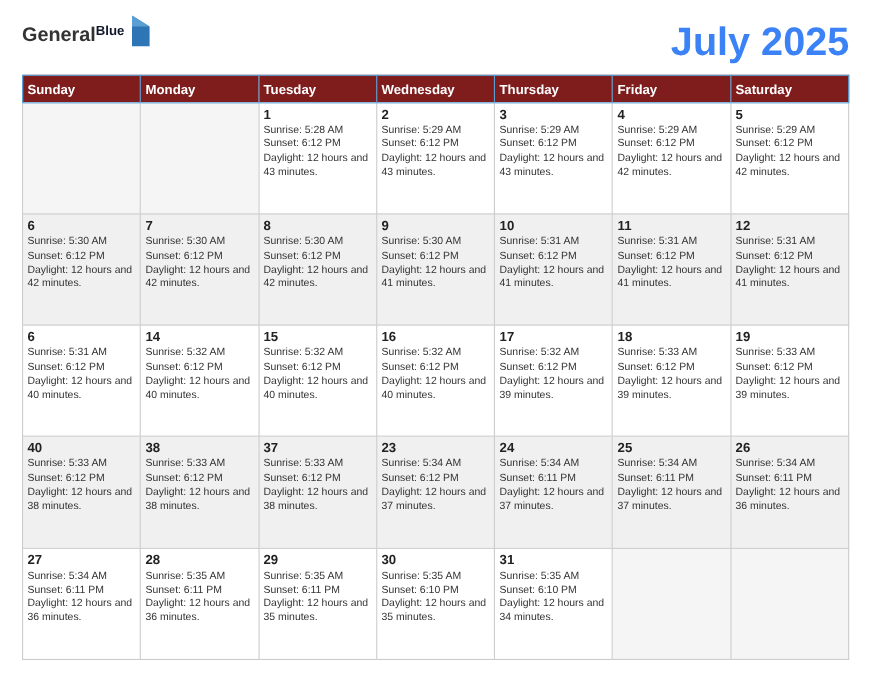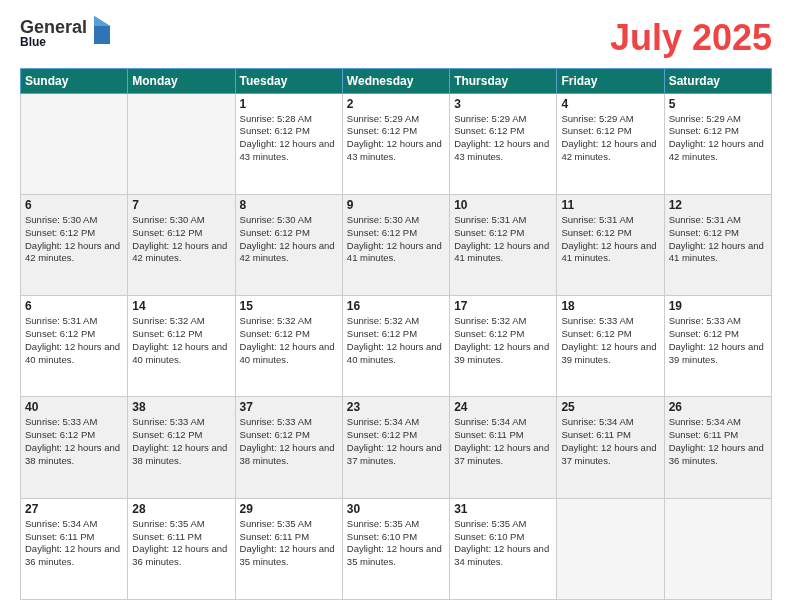--- a/index.html
+++ b/index.html
@@ -22,56 +22,56 @@
       justify-content: space-between;
       align-items: flex-start;
       margin-bottom: 10px;
     }
     .logo {
       display: flex;
       align-items: center;
     }
     .logo-text {
       display: flex;
-      flex-direction: column;
+      flex-direction: row;
       line-height: 1;
     }
     .logo-general {
       font-size: 18px;
       font-weight: bold;
       color: #333;
     }
     .logo-blue {
       font-size: 12px;
       font-weight: bold;
       color: #0f172a;
     }
     .title-area {
       text-align: right;
     }
     .month-title {
       font-size: 36px;
       font-weight: bold;
-      color: #ef4444;
+      color: #3b82f6;
       line-height: 1.1;
     }
     .subtitle {
       font-size: 14px;
       color: #333;
       font-weight: normal;
     }
     .calendar {
       flex: 1;
       border: 1px solid #ccc;
       border-collapse: collapse;
       width: 100%;
       table-layout: fixed;
     }
     .calendar th {
-      background-color: #0f766e;
+      background-color: #7f1d1d;
       color: white;
       font-size: 12px;
       font-weight: bold;
       padding: 5px 4px;
       text-align: left;
       border: 1px solid #5a9fd4;
     }
     .calendar td {
       border: 1px solid #ccc;
       vertical-align: top;

